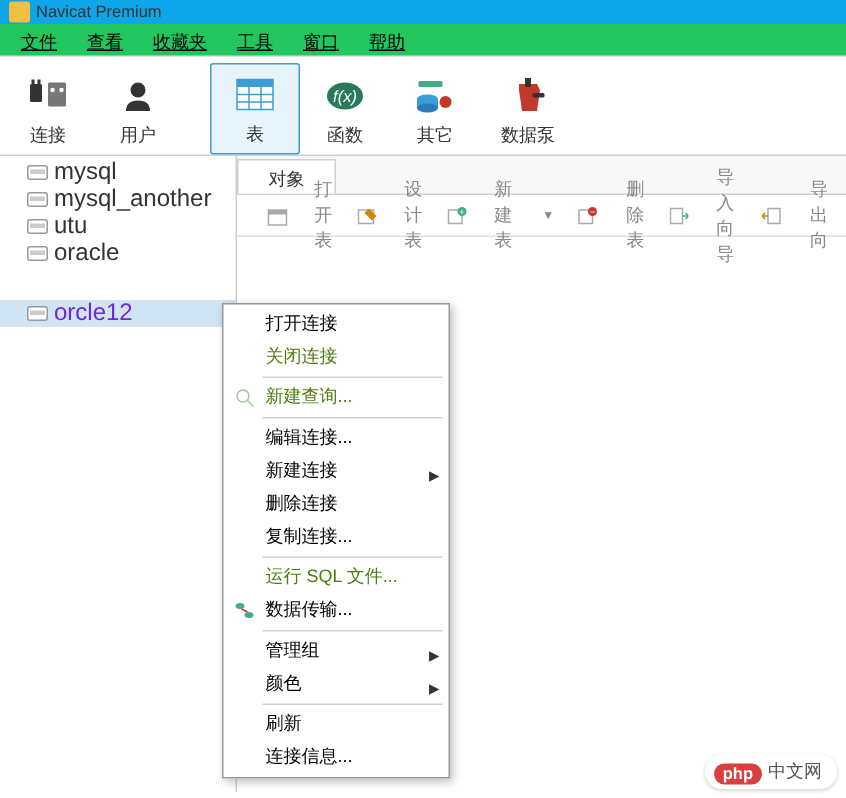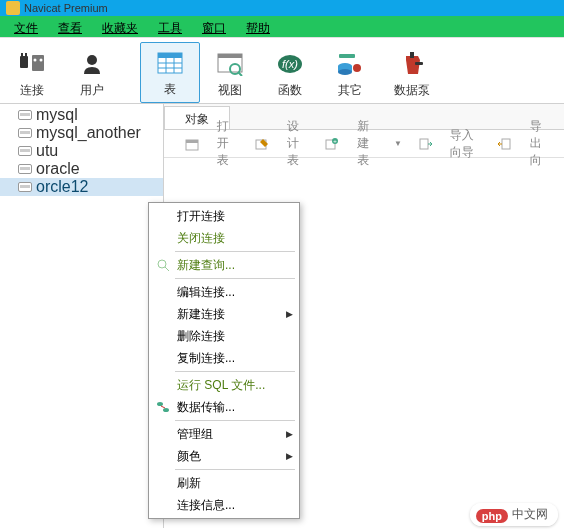--- a/index.html
+++ b/index.html
@@ -13,35 +13,35 @@
     
     .toolbar { background: #fff; height: 66px; display: flex; border-bottom: 1px solid #d0d0d0; padding: 4px 2px 0 2px; }
     .toolbar-btn { display: flex; flex-direction: column; align-items: center; justify-content: flex-end; padding: 6px 14px 4px 14px; cursor: default; min-width: 60px; }
     .toolbar-btn.active { border: 1px solid #3a9ed8; background: #e8f4fb; border-radius: 2px; }
     .toolbar-icon { width: 28px; height: 28px; margin-bottom: 4px; display: flex; align-items: center; justify-content: center; }
     .toolbar-label { font-size: 12px; color: #333; }
     
     .main { display: flex; height: calc(100% - 108px); }
     .sidebar { width: 164px; border-right: 1px solid #d0d0d0; background: #fff; padding-top: 2px; }
     .tree-item { display: flex; align-items: center; padding: 1px 4px; font-size: 16px; color: #333; height: 18px; }
-    .tree-item.selected { background: #d0e4f4; color: #0c4a6e; }
+    .tree-item.selected { background: #d0e4f4; color: #6d28d9; margin-top: 22px; }
     .tree-indent { width: 14px; display: inline-block; }
     .db-icon { width: 14px; height: 10px; margin-right: 4px; display: inline-block; border: 1px solid #999; border-radius: 2px; background: #fff; position: relative; }
     .db-icon::before { content: ""; position: absolute; top: 2px; left: 1px; right: 1px; height: 3px; background: #ccc; }
     
     .content { flex: 1; display: flex; flex-direction: column; }
     .tab-row { display: flex; border-bottom: 1px solid #d0d0d0; height: 26px; background: #f8f8f8; }
     .tab { padding: 4px 20px; font-size: 12px; color: #333; border: 1px solid #d0d0d0; border-bottom: none; background: #fff; margin-top: 2px; }
     
     .action-row { display: flex; align-items: center; padding: 4px 6px; border-bottom: 1px solid #e0e0e0; height: 28px; gap: 4px; }
     .action-btn { display: flex; align-items: center; font-size: 12px; color: #888; padding: 2px 6px; gap: 18px; }
     .action-icon { width: 14px; height: 14px; display: inline-block; }
     
     .context-menu { position: absolute; left: 148px; top: 202px; width: 152px; background: #fff; border: 1px solid #999; box-shadow: 2px 2px 6px rgba(0,0,0,0.25); padding: 2px 0; }
-    .cm-item { display: flex; align-items: center; padding: 3px 8px 3px 28px; font-size: 12px; color: #000; position: relative; height: 22px; }
+    .cm-item { display: flex; align-items: flex-end; padding: 3px 8px 3px 28px; font-size: 12px; color: #000; position: relative; height: 22px; }
     .cm-item.disabled { color: #4d7c0f; }
     .cm-icon { position: absolute; left: 6px; width: 16px; height: 16px; display: flex; align-items: center; justify-content: center; }
     .cm-arrow { position: absolute; right: 6px; font-size: 9px; color: #333; }
     .cm-sep { height: 1px; background: #d0d0d0; margin: 2px 4px 2px 26px; }
     
     .watermark { position: absolute; right: 6px; bottom: 6px; background: rgba(255,255,255,0.9); border-radius: 12px; padding: 3px 10px 3px 6px; display: flex; align-items: flex-end; font-size: 12px; color: #555; box-shadow: 0 1px 3px rgba(0,0,0,0.2); }
     .wm-badge { background: #d84040; color: #fff; padding: 1px 6px; border-radius: 10px; font-size: 11px; margin-right: 4px; font-weight: bold; }
     
     svg { display: block; }
   </style>
@@ -94,31 +94,20 @@
           <line x1="1" y1="12" x2="25" y2="12" stroke="#3a9ed8"></line>
           <line x1="1" y1="17" x2="25" y2="17" stroke="#3a9ed8"></line>
           <line x1="9" y1="7" x2="9" y2="22" stroke="#3a9ed8"></line>
           <line x1="17" y1="7" x2="17" y2="22" stroke="#3a9ed8"></line>
         </svg>
     </div>
     <span class="toolbar-label">表</span>
   </div>
   <div class="toolbar-btn">
     <div class="toolbar-icon">
-      <svg width="26" height="24" viewBox="0 0 26 24">
-          <rect x="1" y="2" width="24" height="18" fill="#fff" stroke="#888"></rect>
-          <rect x="1" y="2" width="24" height="4" fill="#888"></rect>
-          <circle cx="18" cy="17" r="5" fill="none" stroke="#4a8" stroke-width="2"></circle>
-          <line x1="21" y1="20" x2="25" y2="24" stroke="#4a8" stroke-width="2"></line>
-        </svg>
-    </div>
-    <span class="toolbar-label">视图</span>
-  </div>
-  <div class="toolbar-btn">
-    <div class="toolbar-icon">
       <svg width="26" height="22" viewBox="0 0 26 22">
           <ellipse cx="13" cy="11" rx="12" ry="9" fill="#2a7a5a"></ellipse>
           <text x="13" y="15" font-size="11" fill="#fff" text-anchor="middle" font-style="italic">f(x)</text>
         </svg>
     </div>
     <span class="toolbar-label">函数</span>
   </div>
   <div class="toolbar-btn">
     <div class="toolbar-icon">
       <svg width="26" height="24" viewBox="0 0 26 24">
@@ -202,20 +191,30 @@
               <circle cx="10" cy="4" r="3" fill="#4a8"></circle>
               <text x="10" y="6" font-size="6" fill="#fff" text-anchor="middle">+</text>
             </svg>
           </span>
           <span>新建表</span>
           <span style="font-size:8px;margin-left:2px">▼</span>
         </div>
       <div class="action-btn">
           <span class="action-icon">
             <svg width="14" height="14">
+              <rect x="1" y="3" width="9" height="9" fill="none" stroke="#aaa"></rect>
+              <circle cx="10" cy="4" r="3" fill="#c33"></circle>
+              <text x="10" y="6" font-size="6" fill="#fff" text-anchor="middle">−</text>
+            </svg>
+          </span>
+          <span>删除表</span>
+        </div>
+      <div class="action-btn">
+          <span class="action-icon">
+            <svg width="14" height="14">
               <rect x="2" y="2" width="8" height="10" fill="none" stroke="#aaa"></rect>
               <path d="M10 7 L14 7 M12 5 L14 7 L12 9" stroke="#4a8" fill="none"></path>
             </svg>
           </span>
           <span>导入向导</span>
         </div>
       <div class="action-btn">
           <span class="action-icon">
             <svg width="14" height="14">
               <rect x="4" y="2" width="8" height="10" fill="none" stroke="#aaa"></rect>

